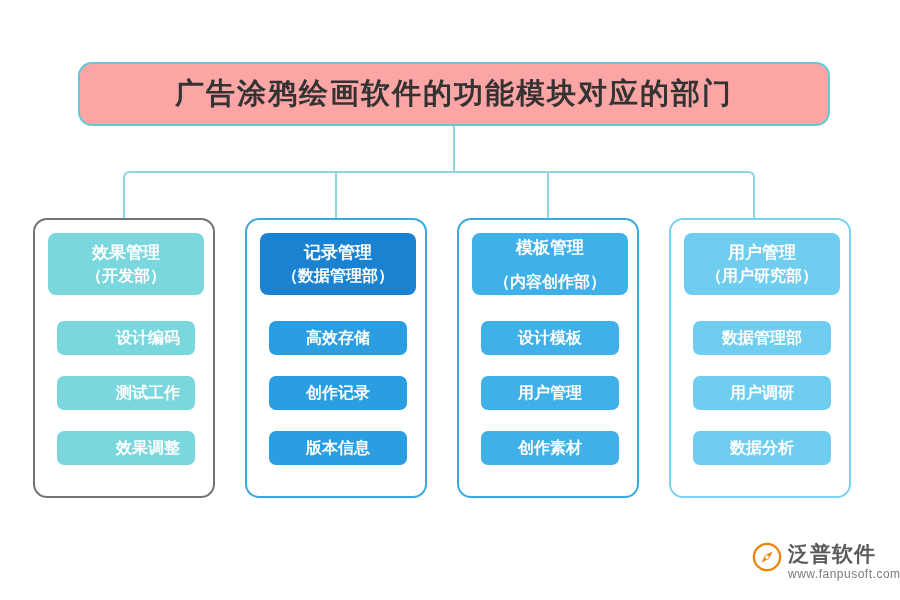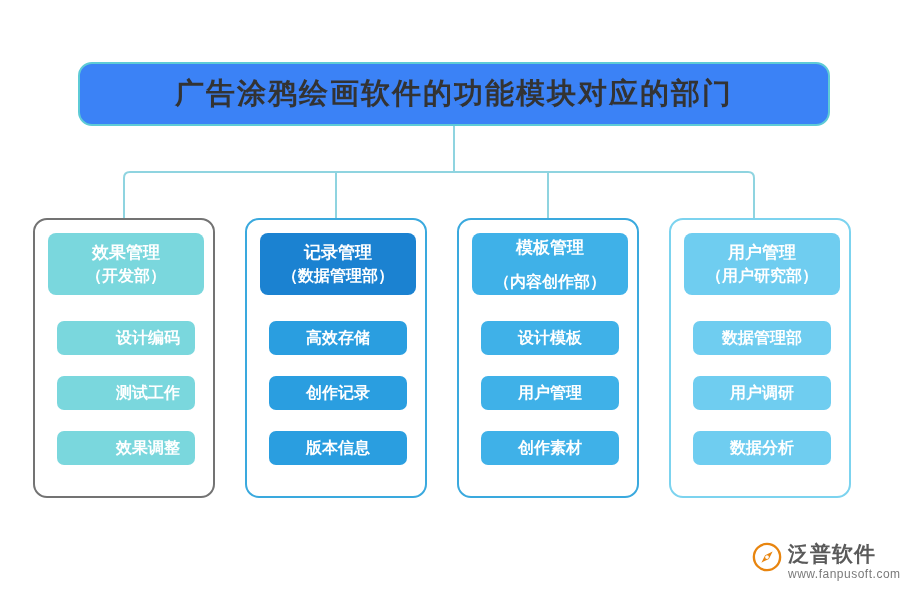--- a/index.html
+++ b/index.html
@@ -29,21 +29,21 @@
 
   
   .title-box {
     position: absolute;
     left: 78px;
     top: 62px;
     width: 752px;
     height: 64px;
     border: 2px solid #5ecbd6;
     border-radius: 14px;
-    background: #3b82f6;
+    background: #fca5a5;
     display: flex;
     align-items: center;
     justify-content: center;
     box-sizing: border-box;
   }
   .title-text {
     font-size: 29px;
     font-weight: bold;
     color: #333333;
     letter-spacing: 2px;

